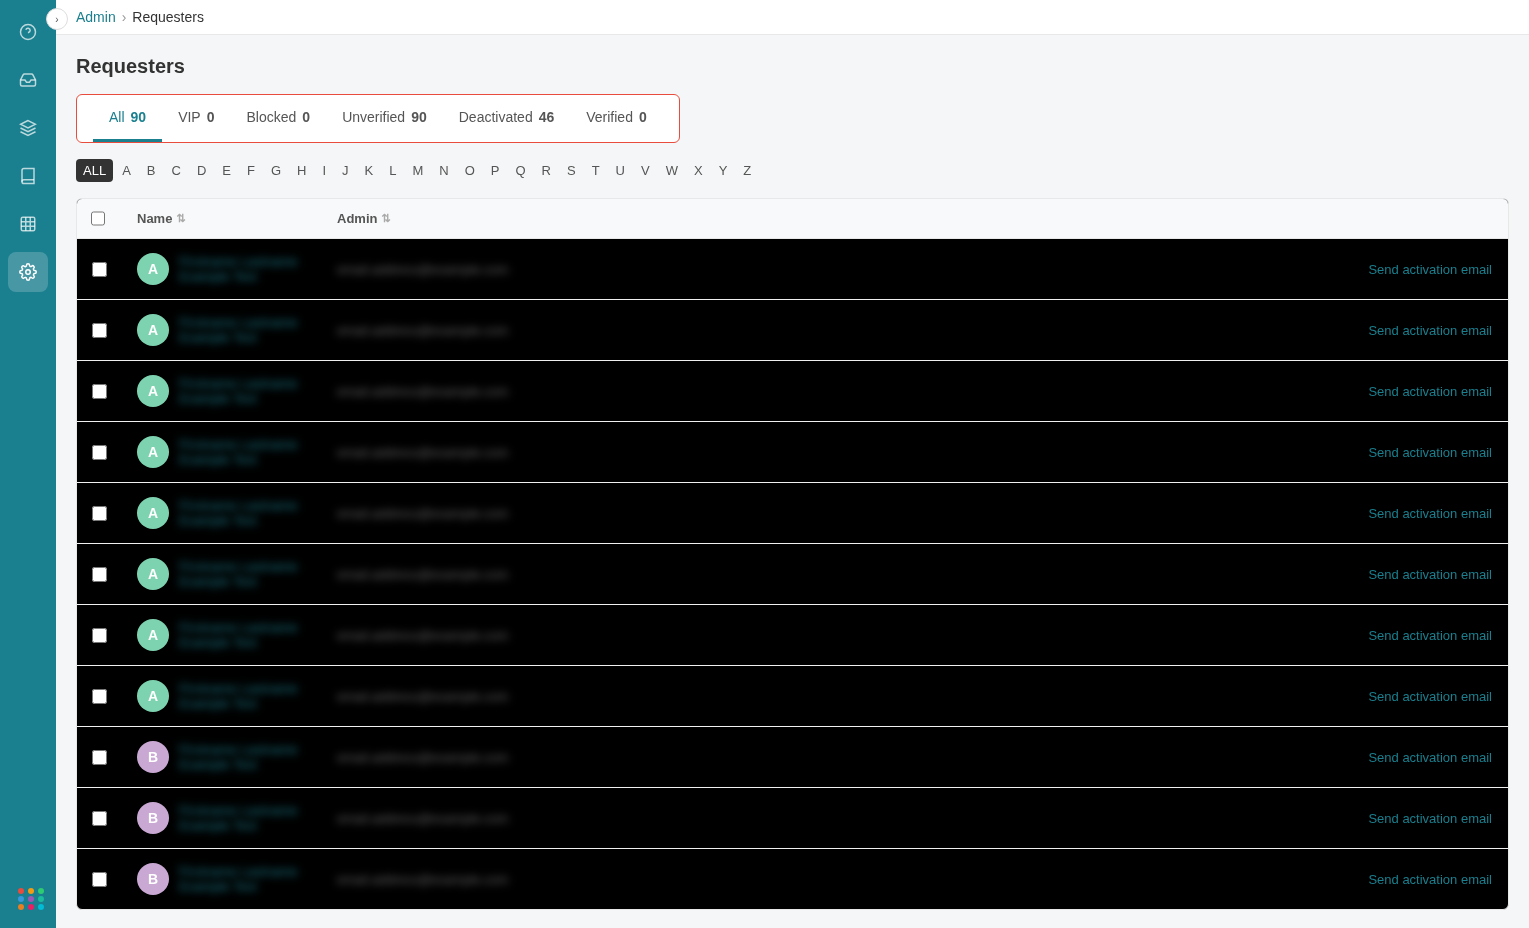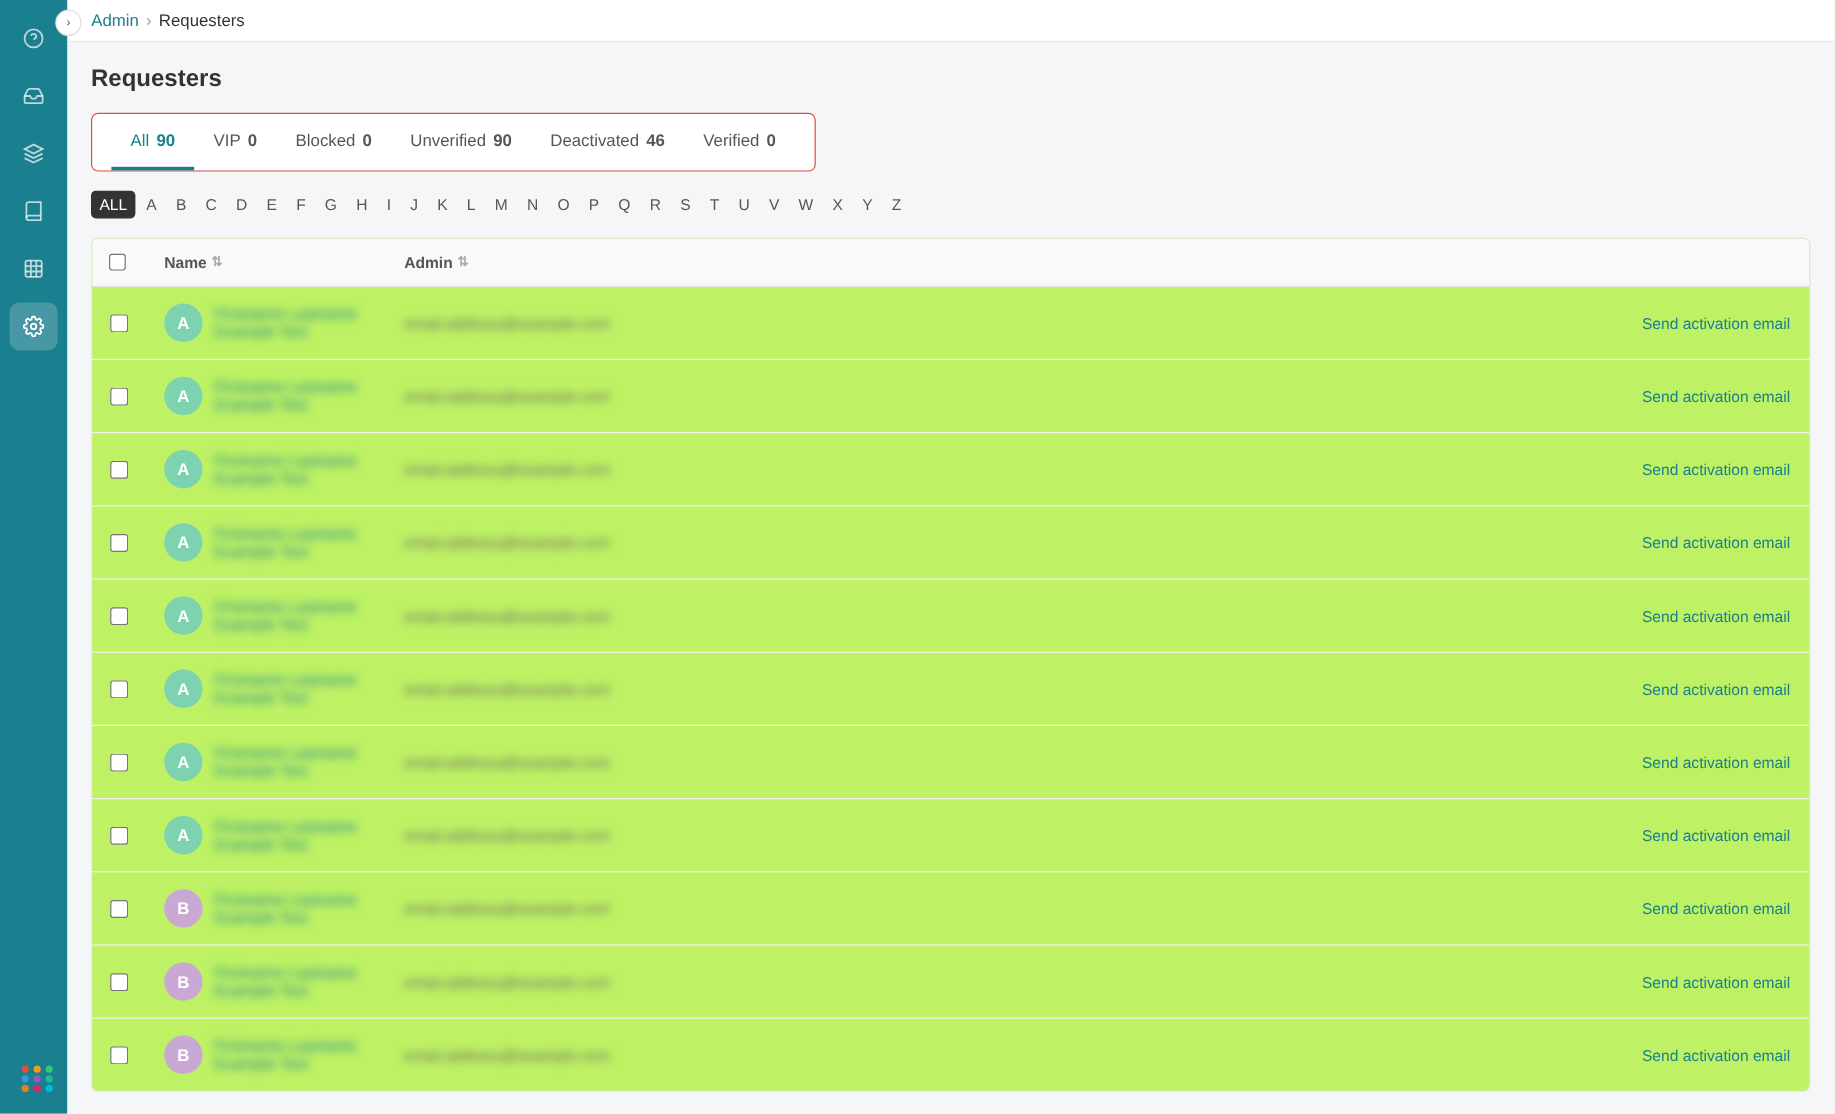--- a/index.html
+++ b/index.html
@@ -171,21 +171,21 @@
       background: transparent;
     }
     .alpha-btn.active {
       background: #333;
       color: white;
       border-radius: 4px;
     }
 
     
     .table-container {
-      background: #bef264;
+      background: #000000;
       border-radius: 6px;
       border: 1px solid #e8e8e8;
       overflow: hidden;
     }
     .table-header {
       display: grid;
       grid-template-columns: 44px 200px 1fr 200px;
       background: #f8f9fa;
       border-bottom: 1px solid #e8e8e8;
       padding: 0;

